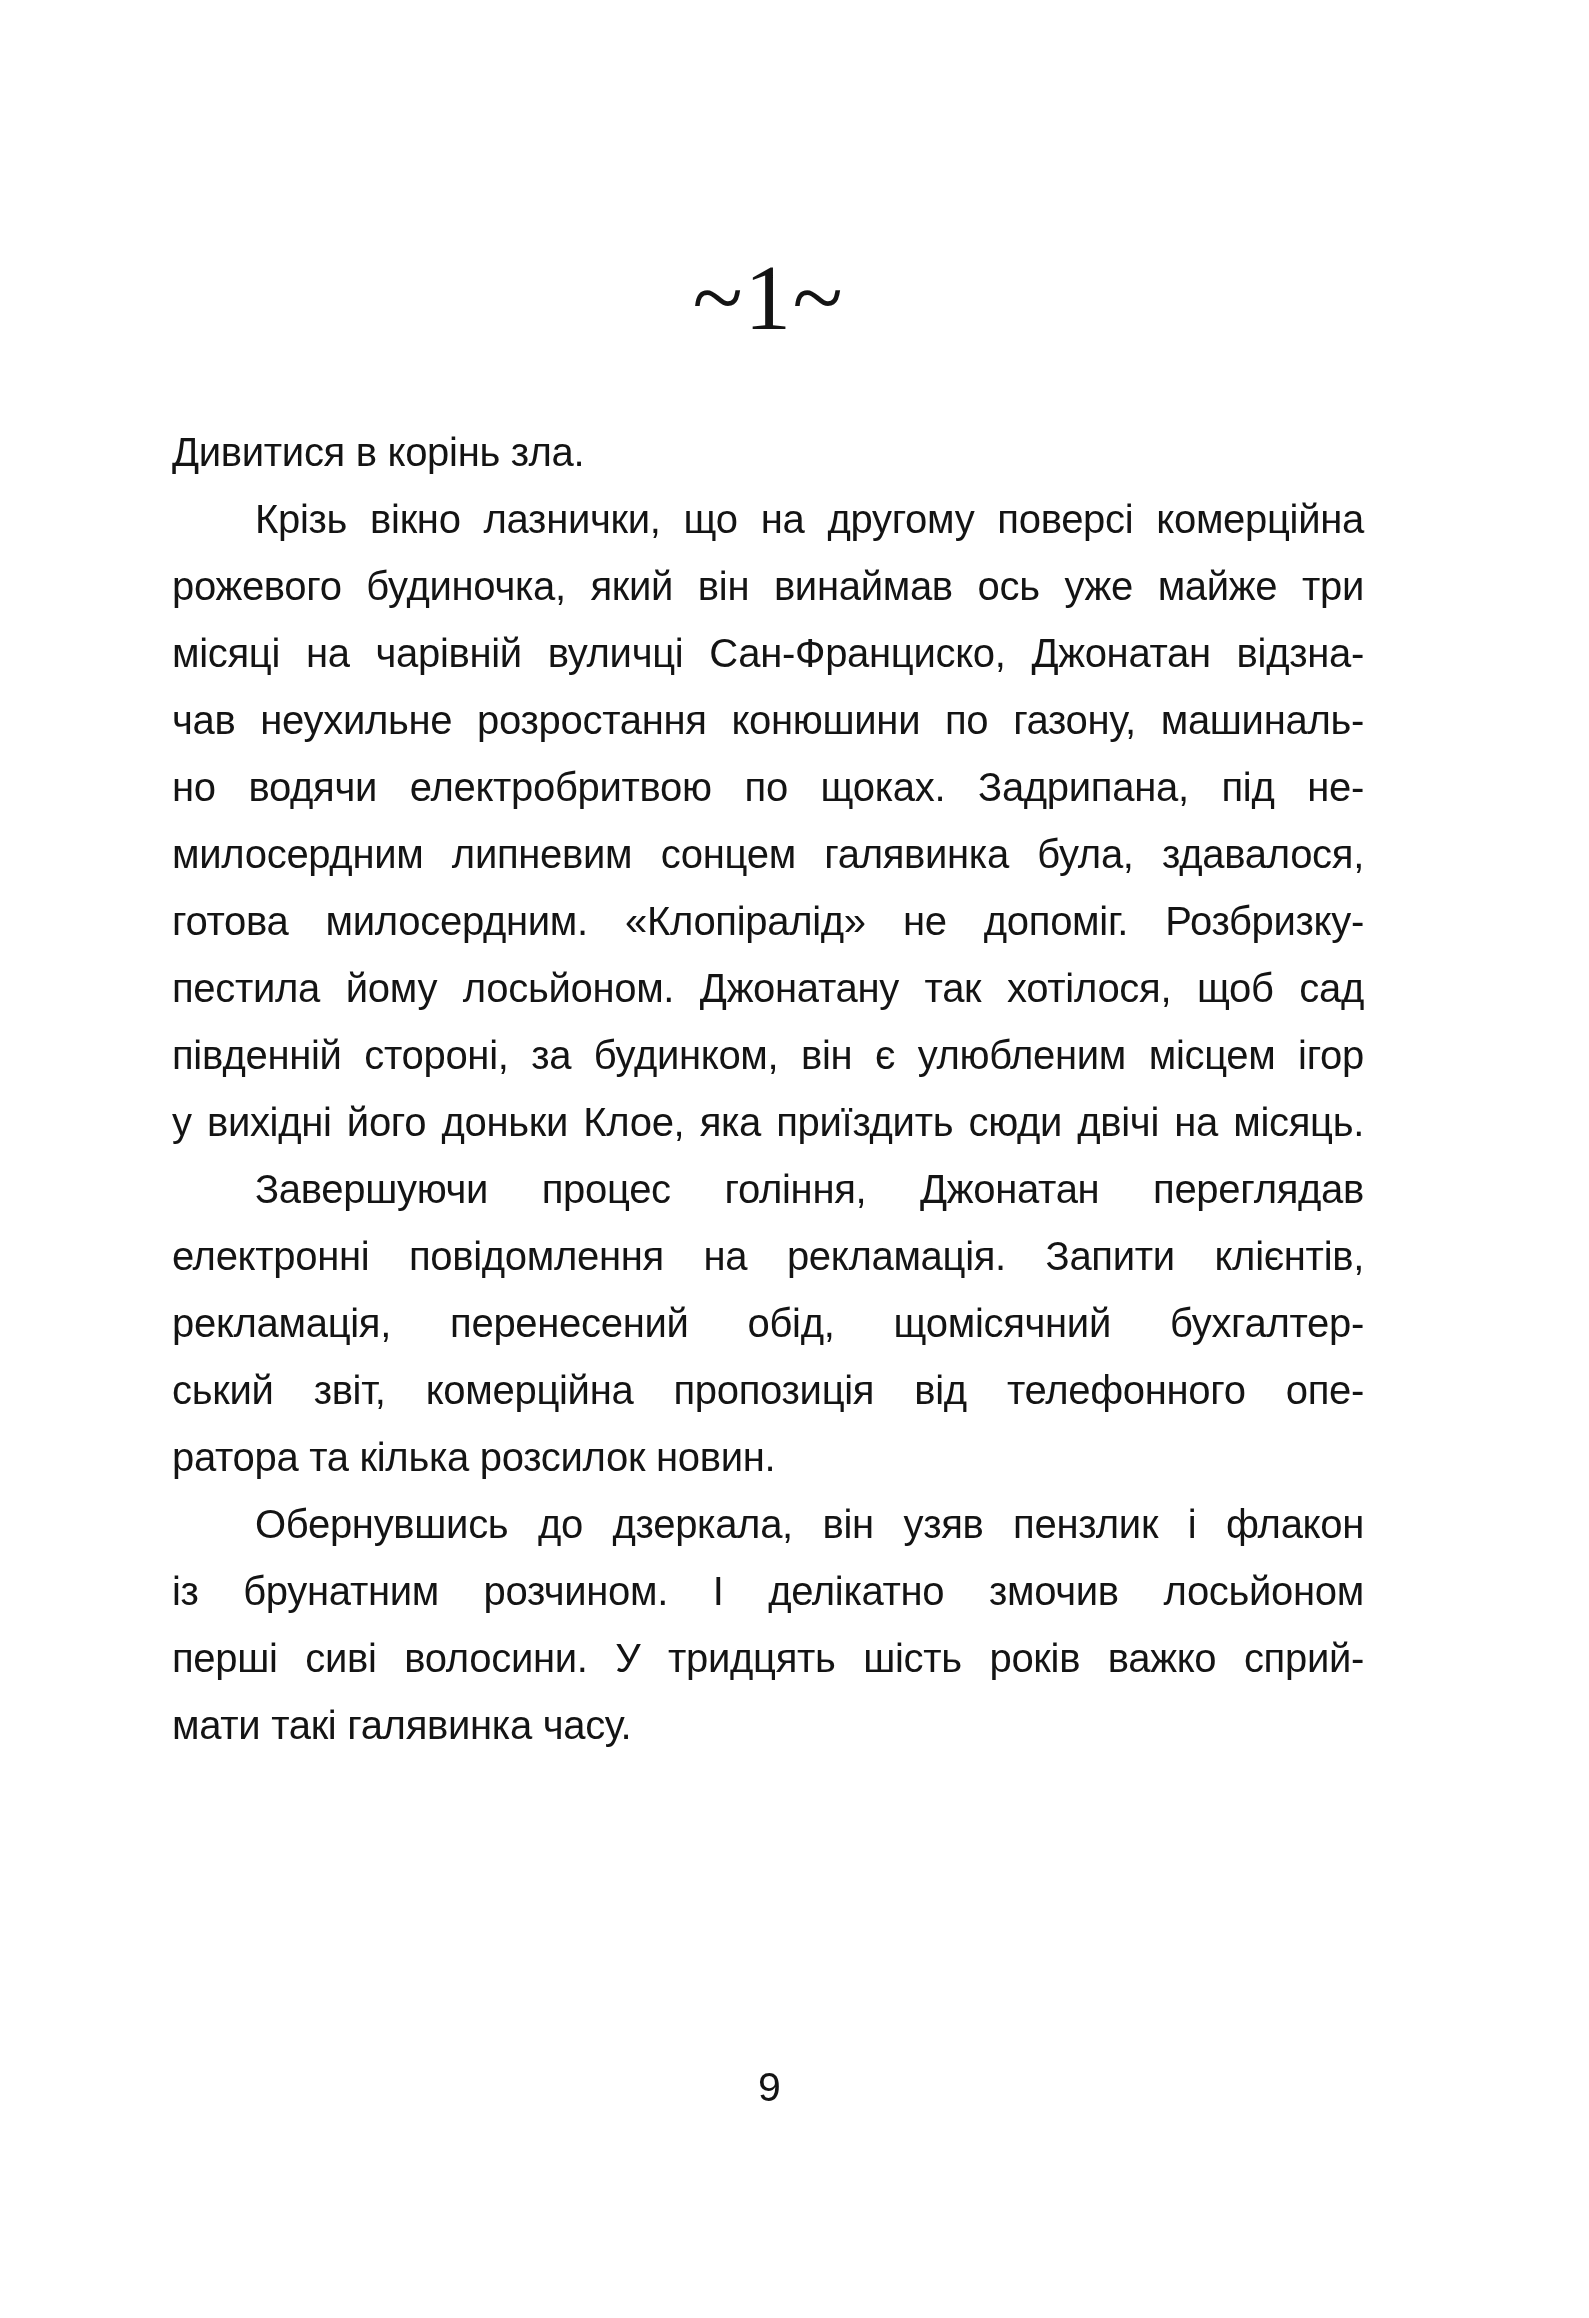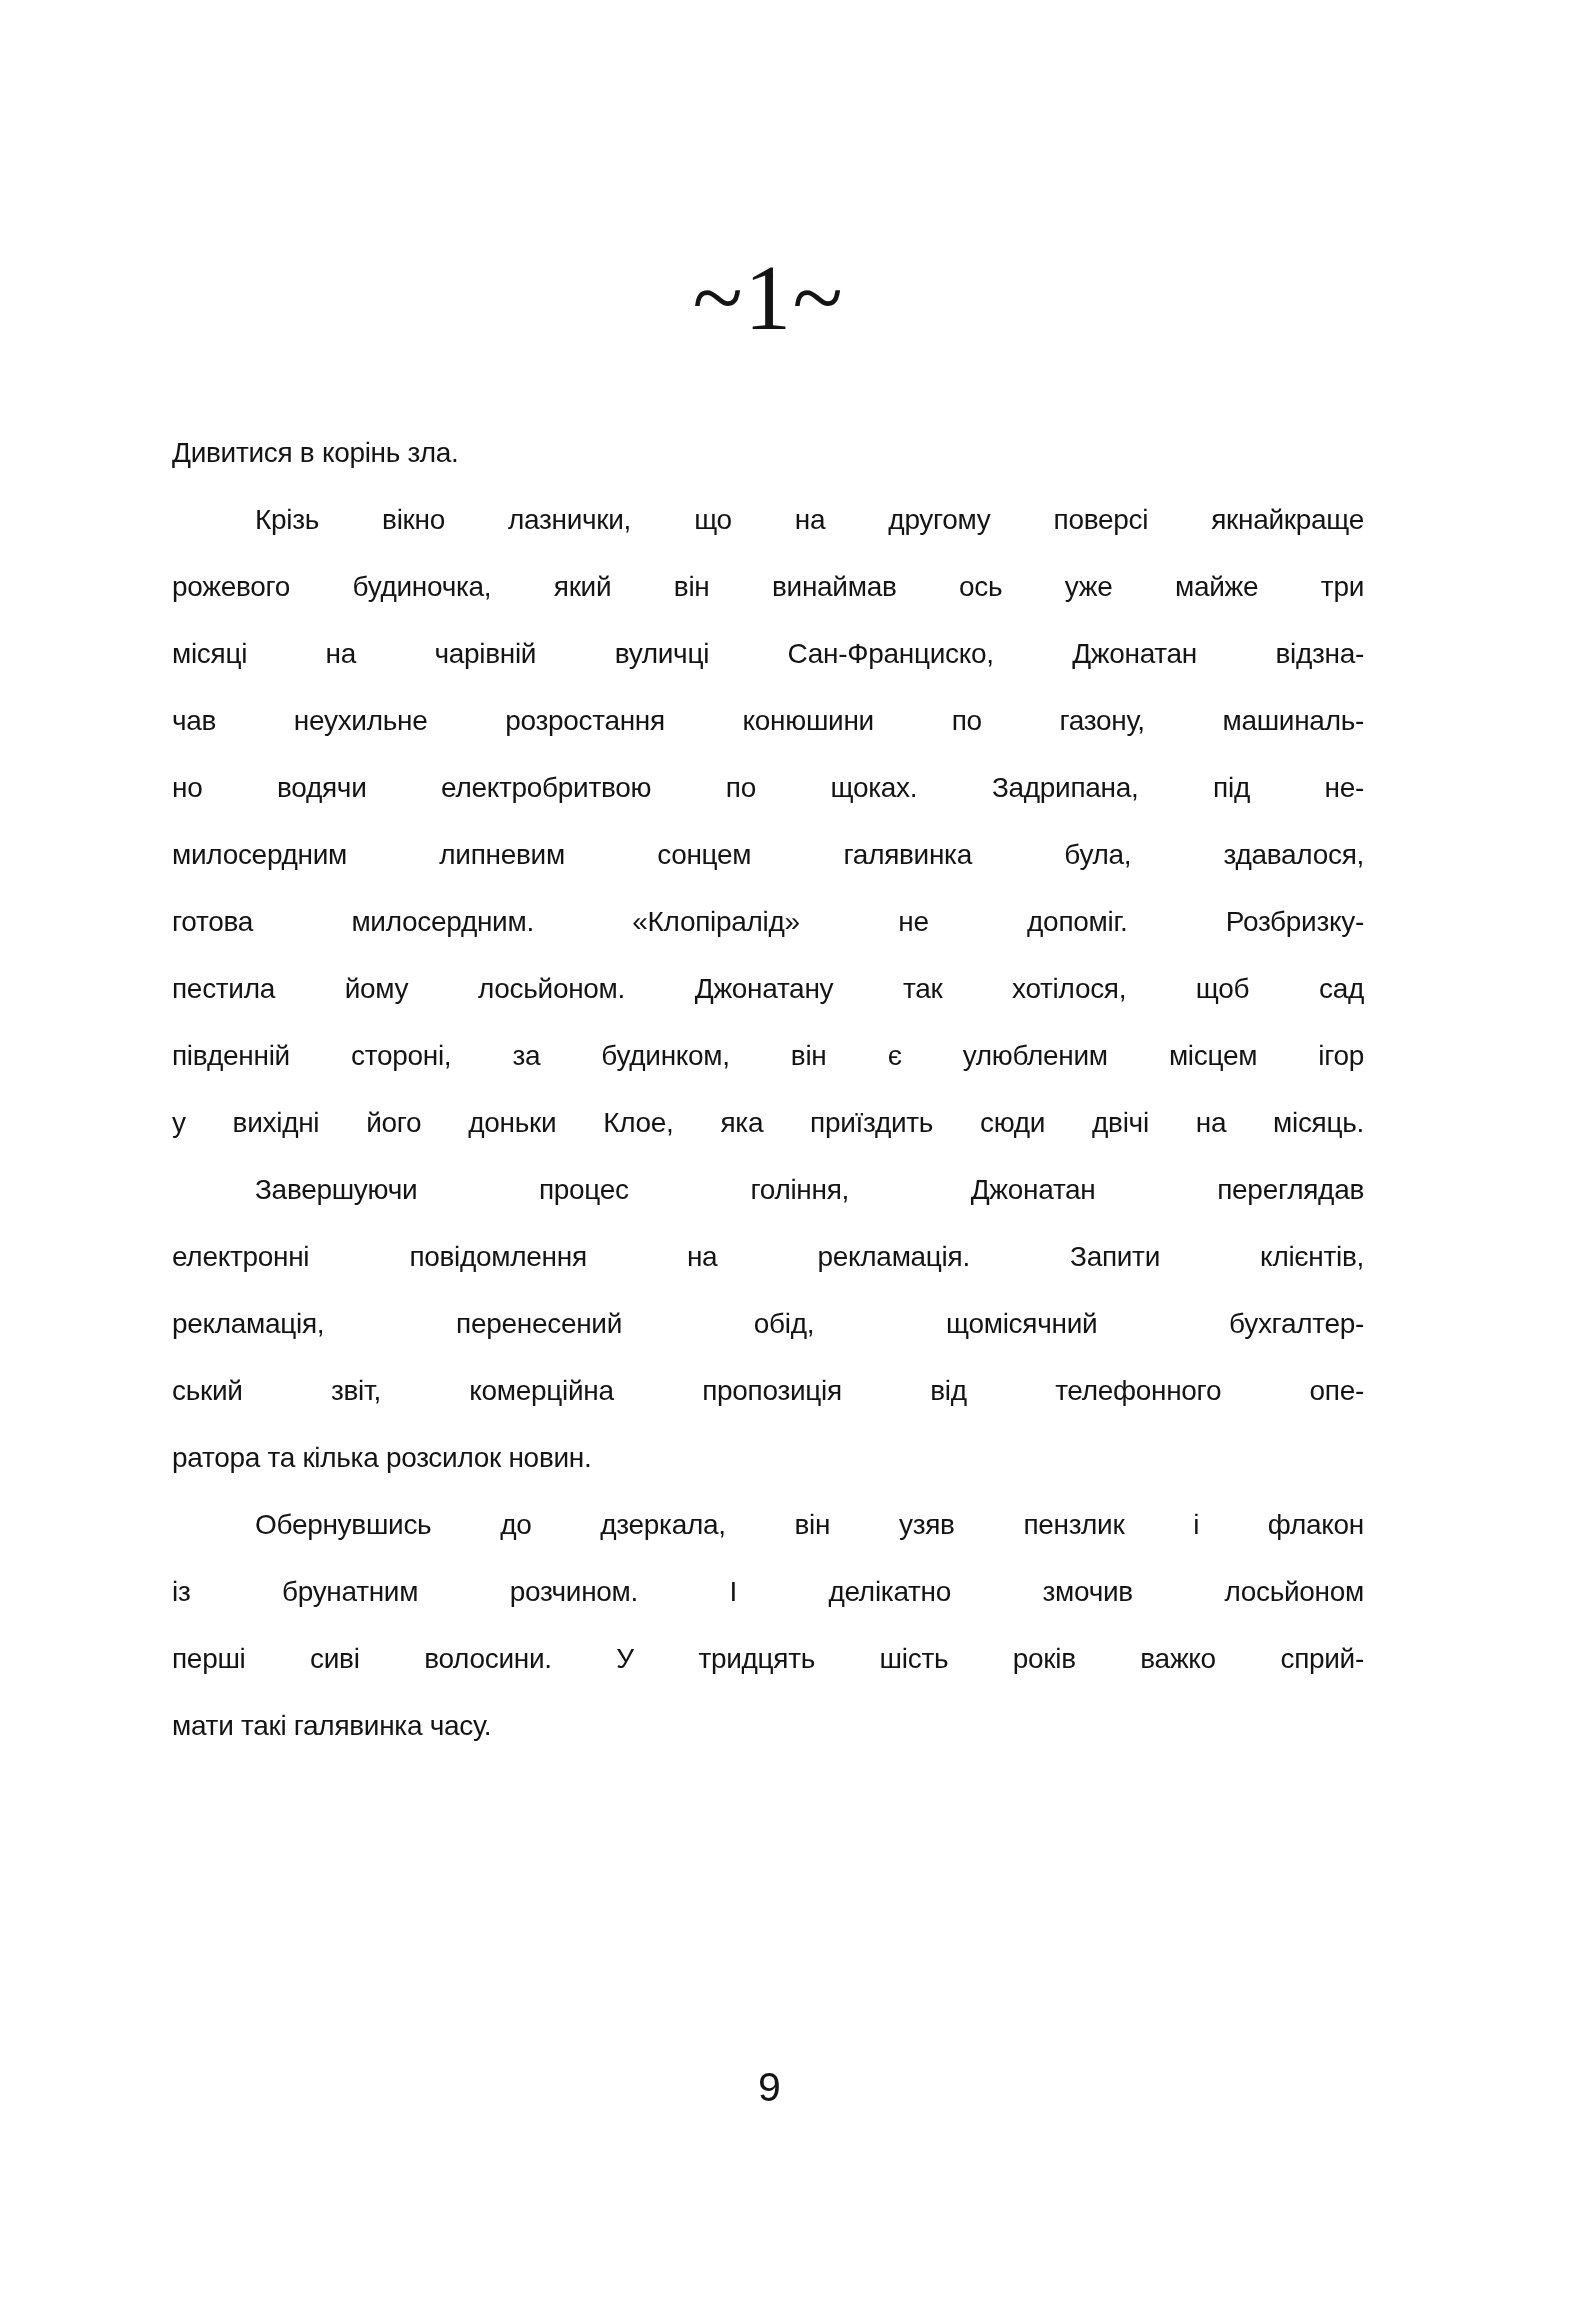--- a/index.html
+++ b/index.html
@@ -5,40 +5,40 @@
   html, body { margin: 0; padding: 0; background: #ffffff; }
   body { width: 1590px; height: 2319px; position: relative; overflow: hidden; }
   .page { position: absolute; left: 0; top: 0; width: 1590px; height: 2319px; background: #ffffff; color: #141414; }
   .chapter-heading {
     position: absolute; left: 603px; top: 240px; width: 331px; text-align: center;
     font-family: "Liberation Serif", serif; font-size: 93px; line-height: 116px;
     color: #141414; letter-spacing: 1.7px;
   }
   .body-text {
     position: absolute; left: 172px; top: 419px; width: 1192px;
-    font-family: "Liberation Sans", sans-serif; font-size: 28px; line-height: 67px;
+    font-family: "Liberation Sans", sans-serif; font-size: 40px; line-height: 67px;
     letter-spacing: -0.3px; color: #141414;
   }
   .line { height: 67px; white-space: nowrap; text-align: justify; text-align-last: justify; }
   .line.indent { padding-left: 83px; }
   .line.last { text-align: left; text-align-last: left; }
   .page-number {
     position: absolute; left: 728px; top: 2062px; width: 83px; text-align: center;
     font-family: "Liberation Sans", sans-serif; font-size: 41px; line-height: 50px; color: #141414;
   }
 </style>
 </head>
 <body>
 
 <div class="page">
   <div class="chapter-heading">~1~</div>
 
   <div class="body-text">
     <div class="line last">Дивитися в корінь зла.</div>
-    <div class="line indent">Крізь вікно лазнички, що на другому поверсі якнайкраще</div>
+    <div class="line indent">Крізь вікно лазнички, що на другому поверсі комерційна</div>
     <div class="line">рожевого будиночка, який він винаймав ось уже майже три</div>
     <div class="line">місяці на чарівній вуличці Сан-Франциско, Джонатан відзна-</div>
     <div class="line">чав неухильне розростання конюшини по газону, машиналь-</div>
     <div class="line">но водячи електробритвою по щоках. Задрипана,   під не-</div>
     <div class="line">милосердним липневим сонцем галявинка була, здавалося,</div>
     <div class="line">готова милосердним. «Клопіралід» не допоміг. Розбризку-</div>
     <div class="line">пестила йому лосьйоном. Джонатану так хотілося, щоб сад</div>
     <div class="line">південній стороні, за будинком, він є улюбленим місцем ігор</div>
     <div class="line">у вихідні його доньки Клое, яка приїздить сюди двічі на місяць.</div>
     <div class="line indent">Завершуючи процес гоління, Джонатан переглядав</div>

